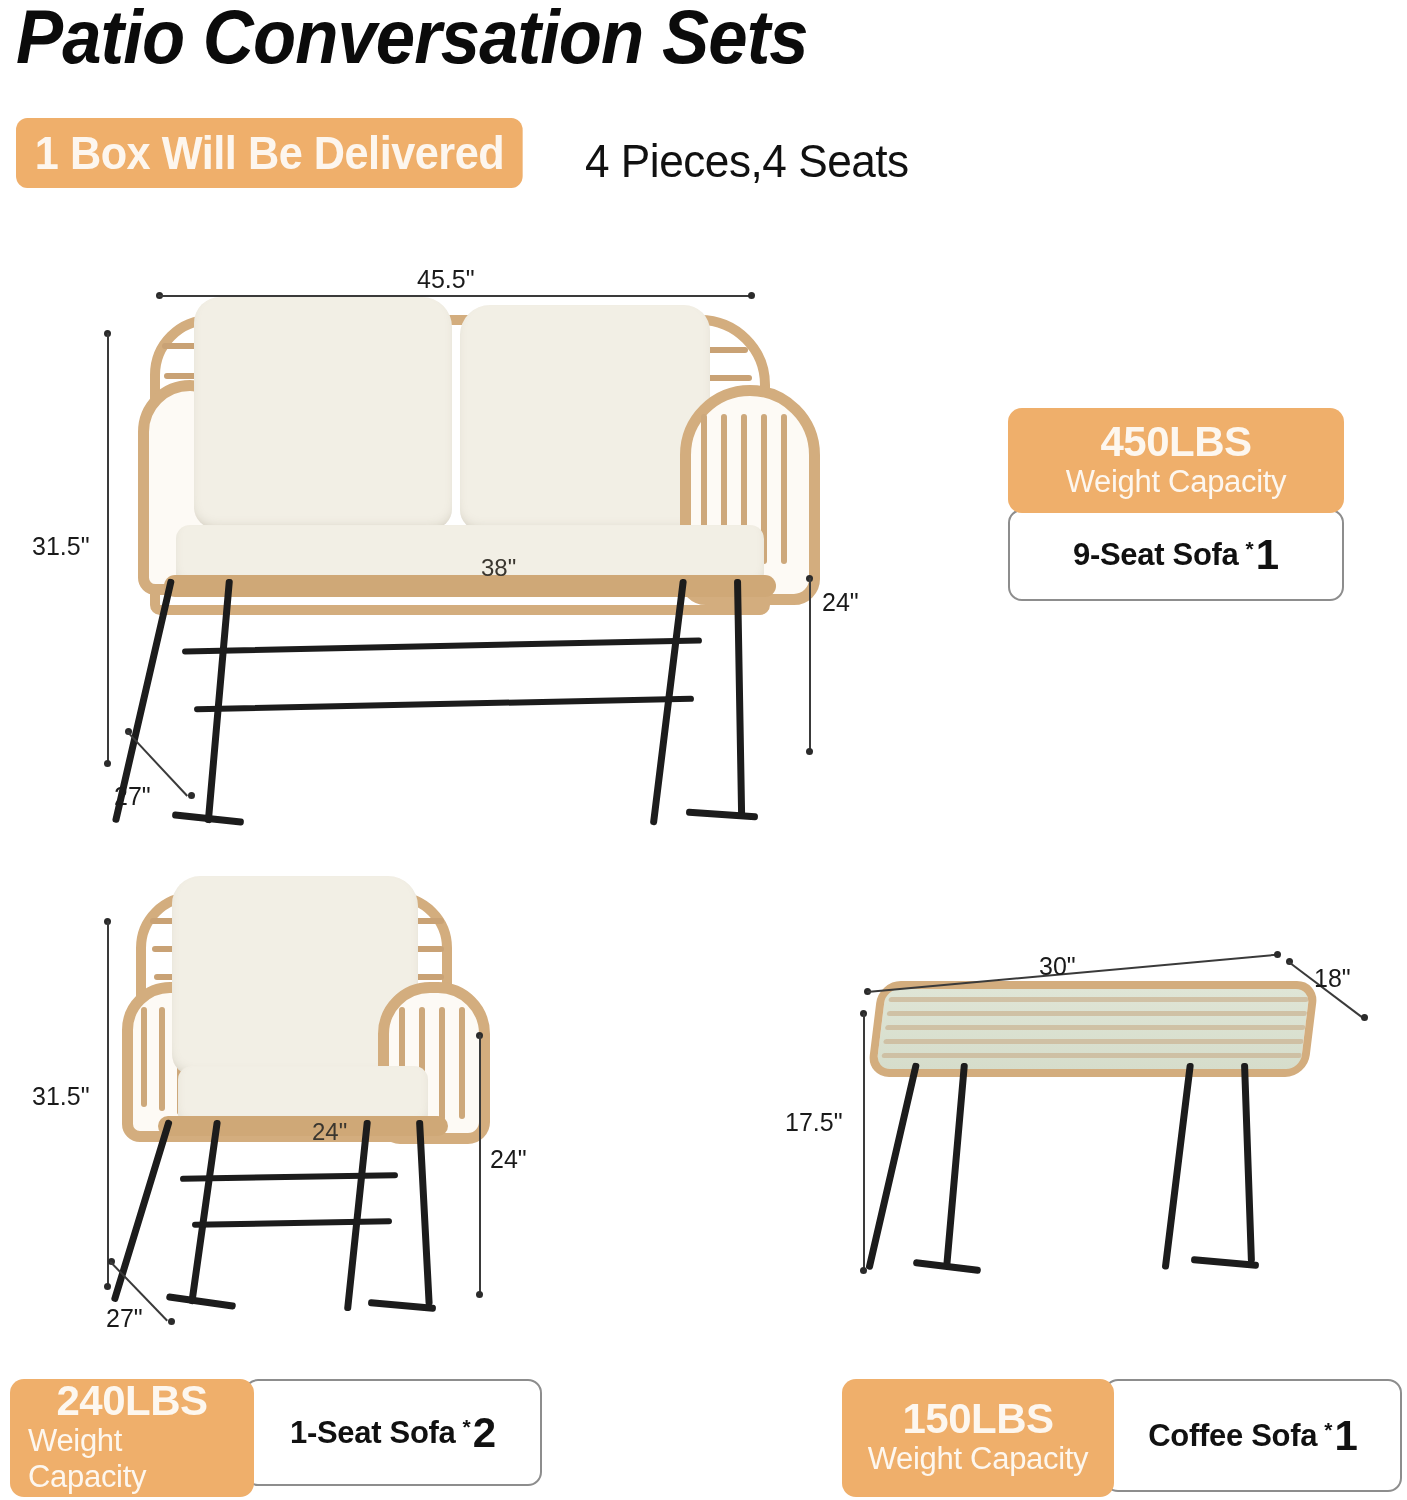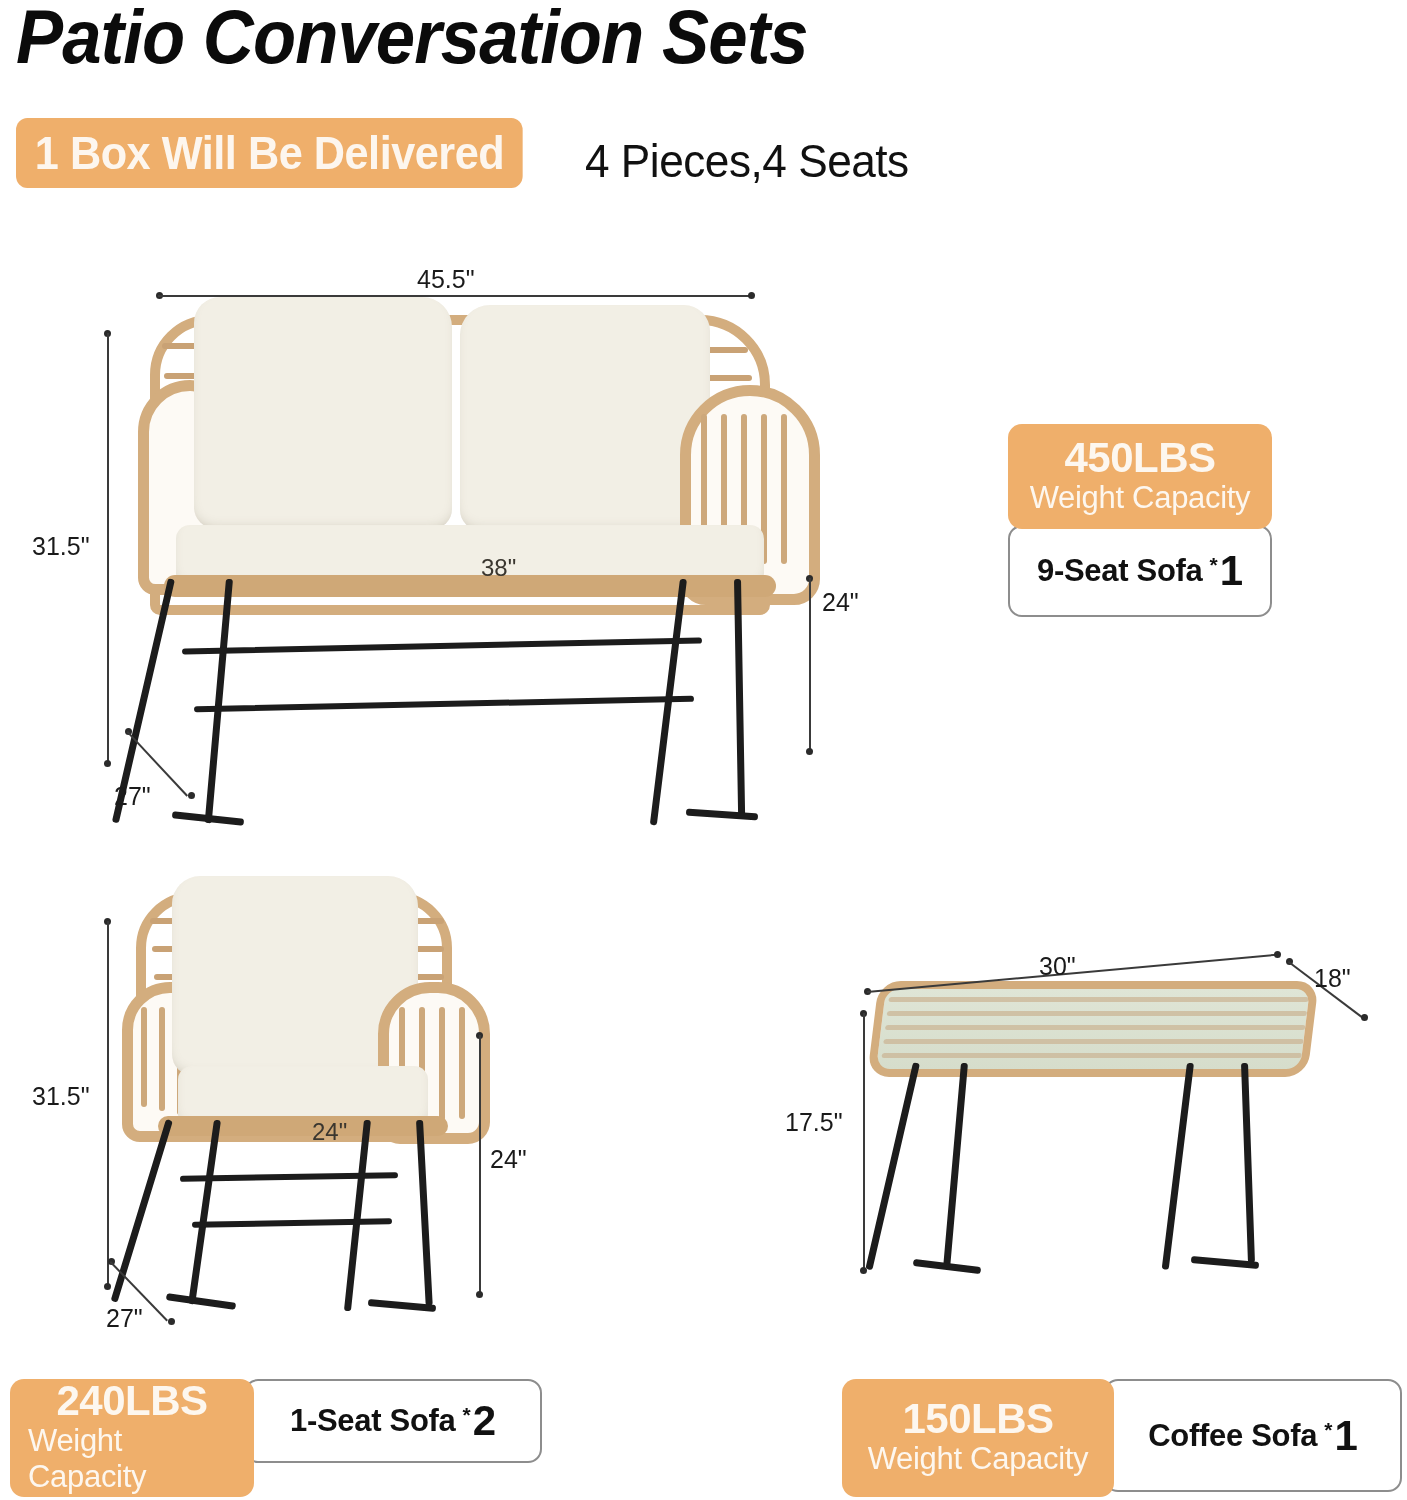--- a/index.html
+++ b/index.html
@@ -66,28 +66,28 @@
   .item-card{
     background:#fff;border:2px solid #8d8d8d;border-radius:14px;
     display:flex;align-items:center;justify-content:center;
     z-index:1;
   }
   .item-card .nm{font-size:31px;font-weight:bold;letter-spacing:-.3px;}
   .item-card .star{font-size:21px;font-weight:bold;margin:0 2px 0 7px;position:relative;top:-6px;}
   .item-card .qty{font-size:42px;font-weight:bold;line-height:1;}
 
   
-  #badge-sofa2{left:1008px;top:424px;width:264px;}
+  #badge-sofa2{left:1008px;top:408px;width:336px;}
   #badge-sofa2 .cap-badge{width:100%;box-sizing:border-box;height:105px;}
   #badge-sofa2 .item-card{margin-top:-4px;height:92px;box-sizing:border-box;}
 
   
   #badge-sofa1{left:10px;top:1379px;display:flex;flex-direction:row;align-items:flex-start;}
   #badge-sofa1 .cap-badge{width:244px;height:118px;box-sizing:border-box;border-radius:14px;}
-  #badge-sofa1 .item-card{margin-left:-10px;width:298px;height:84px;box-sizing:border-box;}
+  #badge-sofa1 .item-card{margin-left:-10px;width:298px;height:107px;box-sizing:border-box;}
 
   
   #badge-table{left:842px;top:1379px;display:flex;flex-direction:row;align-items:flex-start;}
   #badge-table .cap-badge{width:272px;height:118px;box-sizing:border-box;}
   #badge-table .item-card{margin-left:-10px;width:298px;height:113px;box-sizing:border-box;}
 
   
   .art{position:absolute;}
 
   

